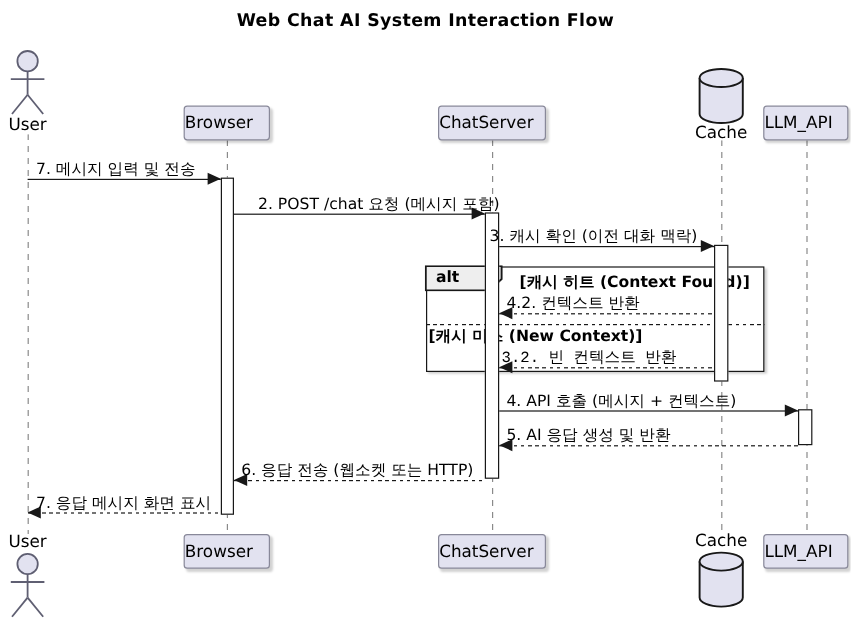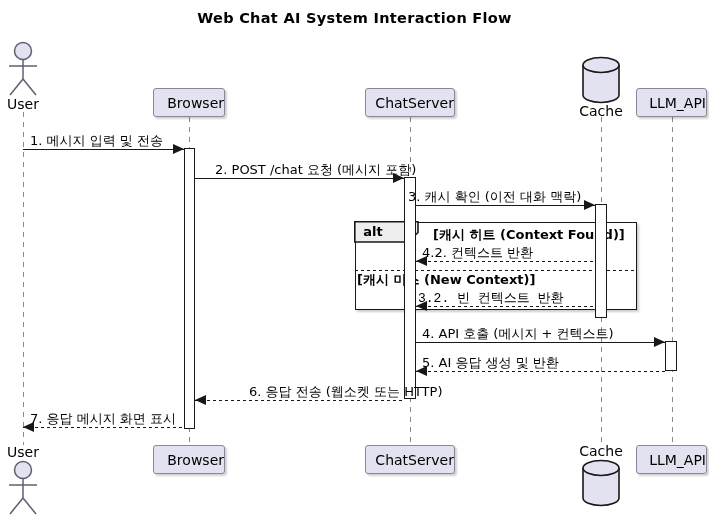--- a/index.html
+++ b/index.html
@@ -5,21 +5,21 @@
   html,body{margin:0;padding:0;background:#fff;}
   #canvas{
     position:relative;width:709px;height:526px;background:#fff;overflow:hidden;
     font-family:"DejaVu Sans","Liberation Sans",sans-serif;color:#000;
   }
   .title{position:absolute;left:0;top:10px;width:709px;text-align:center;
     font-size:14.5px;font-weight:bold;letter-spacing:.3px;}
   .lifeline{position:absolute;width:1px;
     background:repeating-linear-gradient(to bottom,#8a8a8a 0 5px,transparent 5px 10px);}
   .pbox{position:absolute;height:29px;background:#E2E2F0;border:1px solid #888899;
-    border-radius:3px;box-sizing:border-box;display:flex;align-items:center;justify-content:flex-end;
+    border-radius:3px;box-sizing:border-box;display:flex;align-items:center;justify-content:flex-start;
     font-size:14px;box-shadow:2px 2px 2px rgba(0,0,0,0.18);}
   .activation{position:absolute;background:#fff;border:1px solid #181818;box-sizing:border-box;}
   .mline-solid{position:absolute;height:1px;background:#181818;}
   .mline-dashed{position:absolute;height:1px;
     background:repeating-linear-gradient(to right,#181818 0 3px,transparent 3px 6px);}
   .ah{position:absolute;width:0;height:0;border-top:5px solid transparent;border-bottom:5px solid transparent;}
   .ah-r{border-left:11px solid #181818;}
   .ah-l{border-right:11px solid #181818;}
   .mlabel{position:absolute;font-size:13px;white-space:nowrap;}
   .alt-frame{position:absolute;left:355px;top:222px;width:282px;height:88px;
@@ -56,21 +56,21 @@
   <div class="cond" style="left:357px;top:271px;">[캐시 미스 (New Context)]</div>
 
   <div class="activation" style="left:184px;top:148px;width:11px;height:281px;"></div>
   <div class="activation" style="left:404px;top:177px;width:12px;height:222px;"></div>
   <div class="activation" style="left:595px;top:204px;width:12px;height:114px;"></div>
   <div class="activation" style="left:665px;top:341px;width:12px;height:30px;"></div>
 
   <div>
     <div class="mline-solid" style="left:23px;top:149px;width:161px;"></div>
     <div class="ah ah-r" style="left:173px;top:144px;"></div>
-    <div class="mlabel" style="left:30px;top:132px;">1. 메시지 입력 및 전송</div>
+    <div class="mlabel" style="left:30px;top:132px;">7. 메시지 입력 및 전송</div>
   </div>
 
   <div>
     <div class="mline-solid" style="left:195px;top:178px;width:209px;"></div>
     <div class="ah ah-r" style="left:393px;top:173px;"></div>
     <div class="mlabel" style="left:215px;top:161px;">2. POST /chat 요청 (메시지 포함)</div>
   </div>
 
   <div>
     <div class="mline-solid" style="left:416px;top:205px;width:179px;"></div>
@@ -98,21 +98,21 @@
 
   <div>
     <div class="mline-dashed" style="left:416px;top:371px;width:249px;"></div>
     <div class="ah ah-l" style="left:416px;top:366px;"></div>
     <div class="mlabel" style="left:422px;top:354px;">5. AI 응답 생성 및 반환</div>
   </div>
 
   <div>
     <div class="mline-dashed" style="left:195px;top:400px;width:209px;"></div>
     <div class="ah ah-l" style="left:195px;top:395px;"></div>
-    <div class="mlabel" style="left:201px;top:383px;margin-left:48px;">6. 응답 전송 (웹소켓 또는 HTTP)</div>
+    <div class="mlabel" style="left:201px;top:383px;">6. 응답 전송 (웹소켓 또는 HTTP)</div>
   </div>
 
   <div>
     <div class="mline-dashed" style="left:23px;top:427px;width:161px;"></div>
     <div class="ah ah-l" style="left:23px;top:422px;"></div>
     <div class="mlabel" style="left:30px;top:410px;">7. 응답 메시지 화면 표시</div>
   </div>
 
   <svg class="actor-svg" style="left:3px;top:41px;" width="40" height="56">
     <circle cx="20" cy="10" r="8.5" fill="#E2E2F0" stroke="#5f5f72" stroke-width="1.5"></circle>

